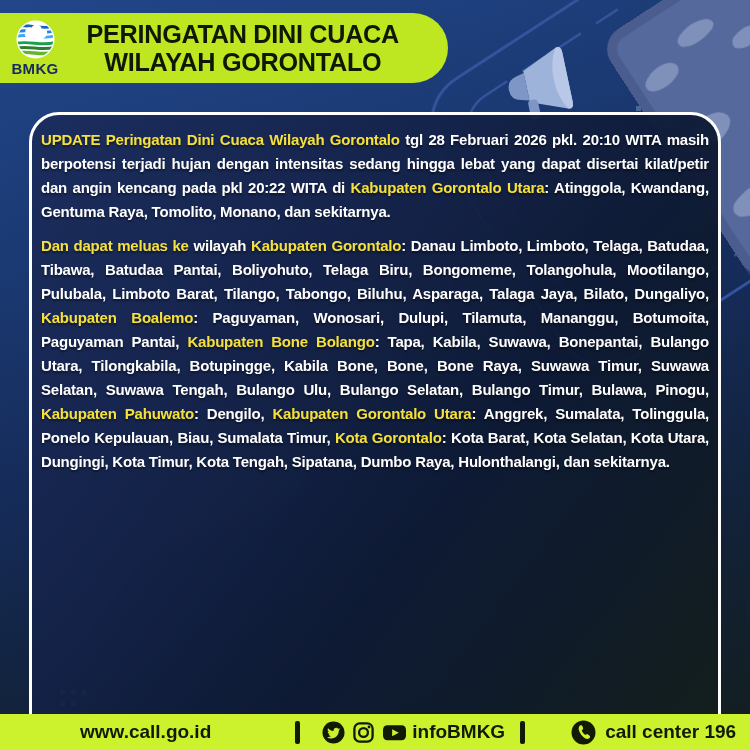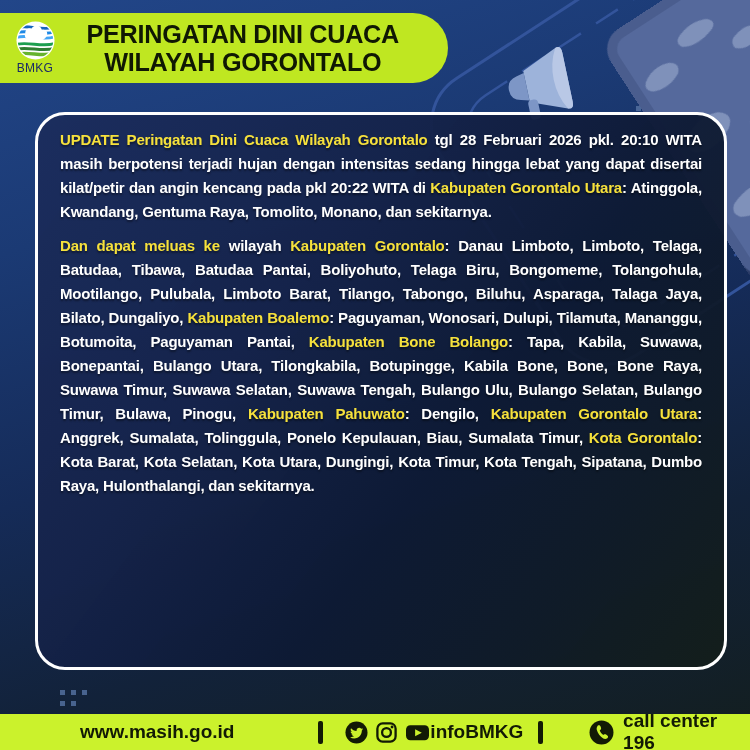--- a/index.html
+++ b/index.html
@@ -15,32 +15,32 @@
   .banner{
     position:absolute;left:0;top:13px;width:448px;height:70px;z-index:2;
     background:var(--lime-banner,#bfe721);
     border-radius:0 35px 35px 0;
     display:flex;align-items:center;
   }
   .logo{
     margin-left:15px;width:40px;display:flex;flex-direction:column;align-items:center;
   }
   .logo-text{
-    font-weight:normal;font-size:12px;letter-spacing:.3px;color:#1b2a66;margin-top:1px;
+    font-weight:bold;font-size:15px;letter-spacing:.3px;color:#1b2a66;margin-top:1px;
   }
   .banner-title{
     flex:1;text-align:center;font-weight:bold;font-size:26px;line-height:28.5px;
     color:#101803;padding-right:18px;transform:scaleX(.97);letter-spacing:-.3px;
   }
   
   .warning-box{
-    position:absolute;left:29px;top:112px;width:692px;height:558px;z-index:2;
+    position:absolute;left:29px;top:112px;width:692px;height:639px;z-index:2;
     border:3px solid #ffffff;border-radius:30px;
     background:linear-gradient(127deg,rgba(28,45,93,.94) 0%,rgba(21,35,74,.95) 34%,rgba(14,26,52,.96) 60%,rgba(16,27,40,.96) 80%,rgba(20,30,27,.97) 100%);
-    padding:13px 22px;color:#ffffff;margin-left:6px;
+    padding:13px 9px;color:#ffffff;
   }
   .warning-text{
     font-weight:bold;font-size:15px;line-height:24px;letter-spacing:-.2px;
     text-align:justify;text-shadow:0 2px 2px rgba(0,0,0,.45);
   }
   .warning-text p{margin:0 0 10px 0;}
   .warning-text p:nth-child(2){margin-bottom:13px;}
   .warning-text p:nth-child(3){margin-bottom:17px;}
   .warning-text .hl{color:var(--highlight-yellow,#f6e13c);}
   
@@ -48,21 +48,21 @@
     position:absolute;left:0;bottom:0;width:750px;height:36px;z-index:2;
     background:var(--lime-footer,#cbf22c);
     display:flex;align-items:center;
     color:#121a05;font-weight:bold;font-size:19px;
   }
   .site-label{margin-left:80px;}
   .divider{width:5px;height:23px;border-radius:2px;background:#121a05;}
   .d1{margin-left:84px;}
   .d2{margin-left:15px;}
   .social-group{display:flex;align-items:center;gap:7px;margin-left:22px;}
-  .social-handle{font-weight:bold;}
+  .social-handle{margin-left:5px;font-weight:bold;}
   .call-group{display:flex;align-items:center;gap:9px;margin-left:46px;}
   .icon{display:inline-flex;}
 </style>
 </head>
 <body>
 
 <div class="page">
 
   <svg class="bg-illustration" width="750" height="750" viewBox="0 0 750 750" aria-hidden="true">
 
@@ -156,21 +156,21 @@
   </header>
 
   <main class="warning-box">
     <div class="warning-text" id="warning-text">
         <p><span class="hl">UPDATE Peringatan Dini Cuaca Wilayah Gorontalo</span><span> tgl 28 Februari 2026 pkl. 20:10 WITA masih berpotensi terjadi hujan dengan intensitas sedang hingga lebat yang dapat disertai kilat/petir dan angin kencang pada pkl 20:22 WITA di </span><span class="hl">Kabupaten Gorontalo Utara</span><span>: Atinggola, Kwandang, Gentuma Raya, Tomolito, Monano, dan sekitarnya.</span></p>
         <p><span class="hl">Dan dapat meluas ke</span><span> wilayah </span><span class="hl">Kabupaten Gorontalo</span><span>: Danau Limboto, Limboto, Telaga, Batudaa, Tibawa, Batudaa Pantai, Boliyohuto, Telaga Biru, Bongomeme, Tolangohula, Mootilango, Pulubala, Limboto Barat, Tilango, Tabongo, Biluhu, Asparaga, Talaga Jaya, Bilato, Dungaliyo, </span><span class="hl">Kabupaten Boalemo</span><span>: Paguyaman, Wonosari, Dulupi, Tilamuta, Mananggu, Botumoita, Paguyaman Pantai, </span><span class="hl">Kabupaten Bone Bolango</span><span>: Tapa, Kabila, Suwawa, Bonepantai, Bulango Utara, Tilongkabila, Botupingge, Kabila Bone, Bone, Bone Raya, Suwawa Timur, Suwawa Selatan, Suwawa Tengah, Bulango Ulu, Bulango Selatan, Bulango Timur, Bulawa, Pinogu, </span><span class="hl">Kabupaten Pahuwato</span><span>: Dengilo, </span><span class="hl">Kabupaten Gorontalo Utara</span><span>: Anggrek, Sumalata, Tolinggula, Ponelo Kepulauan, Biau, Sumalata Timur, </span><span class="hl">Kota Gorontalo</span><span>: Kota Barat, Kota Selatan, Kota Utara, Dungingi, Kota Timur, Kota Tengah, Sipatana, Dumbo Raya, Hulonthalangi, dan sekitarnya.</span></p>
       </div>
   </main>
 
   <footer class="footer">
-    <span class="site-label">www.masih.go.id</span>
+    <span class="site-label">www.call.go.id</span>
     <span class="divider d1"></span>
     <span class="social-group">
       <span class="icon">
         <svg width="23" height="23" viewBox="0 0 24 24" aria-hidden="true">
           <circle cx="12" cy="12" r="11.5" fill="#121a05"></circle>
           <g transform="translate(4.6,5.4) scale(0.62)">
             <path fill="#cbf22c" d="M23.4 4.8c-.8.4-1.7.6-2.6.8.9-.6 1.6-1.5 2-2.5-.9.5-1.9.9-2.9 1.1C19 3.3 17.8 2.7 16.5 2.7c-2.5 0-4.5 2-4.5 4.5 0 .4 0 .7.1 1-3.8-.2-7.1-2-9.4-4.7-.4.7-.6 1.4-.6 2.3 0 1.6.8 3 2 3.8-.7 0-1.4-.2-2-.6v.1c0 2.2 1.6 4 3.6 4.4-.7.2-1.4.2-2.1.1.6 1.8 2.3 3.1 4.3 3.1-1.6 1.2-3.6 2-5.7 2H1c2 1.3 4.4 2 7 2 8.4 0 12.9-6.9 12.9-12.9v-.6c.9-.6 1.7-1.4 2.3-2.3z"></path>
           </g>
         </svg>
       </span>

